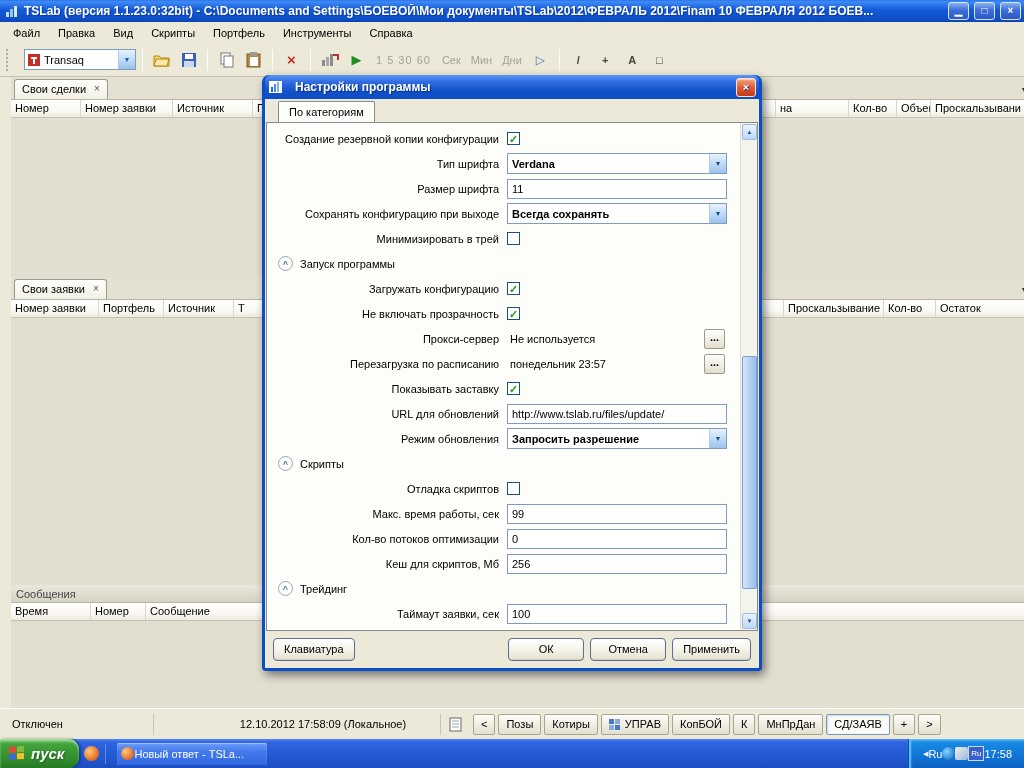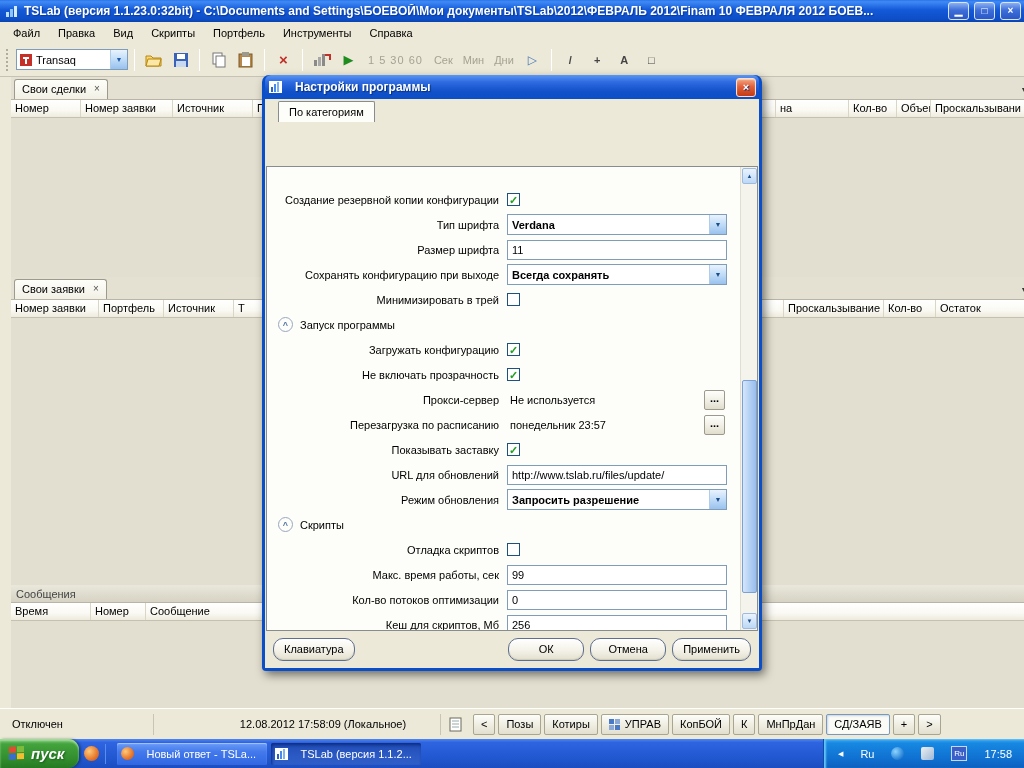--- a/index.html
+++ b/index.html
@@ -19,21 +19,21 @@
 
   .menubar { position:absolute; top:22px; left:0; width:100%; height:21px;
     background:#ECE9D8; display:flex; align-items:center; padding-left:4px; }
   .menu-item { padding:3px 9px; }
 
   .toolbar { position:absolute; top:43px; left:0; width:100%; height:34px;
     background:#ECE9D8; border-bottom:1px solid #C6C3B4;
     display:flex; align-items:center; padding:0 6px; gap:2px; }
   .tgrip { width:3px; height:22px; border-left:2px dotted #B0AD9E; margin-right:5px; }
   .combo { width:112px; height:21px; background:#fff; border:1px solid #7F9DB9;
-    display:flex; align-items:center; padding-left:3px; gap:4px; }
+    display:flex; align-items:center; padding-left:3px; gap:4px;margin-left:8px; }
   .combo .val { flex:1; }
   .combo-btn { width:17px; height:19px; border-left:1px solid #AECBE8;
     background:linear-gradient(180deg,#E9F3FD 0%,#C0DCF8 50%,#98C1EE 100%);
     display:flex; align-items:center; justify-content:center; color:#215DA8; font-size:7px; }
   .tsep { width:1px; height:22px; background:#C6C3B4; border-right:1px solid #fff; margin:0 4px; }
   .ticon { width:25px; height:24px; display:flex; align-items:center; justify-content:center; }
   .gray-text { color:#A5A294; margin:0 5px; letter-spacing:1px; white-space:nowrap; }
   .unit { color:#A5A294; margin:0 4px; }
   .tool-glyph { color:#444; font-weight:bold; }
 
@@ -70,27 +70,27 @@
     background:linear-gradient(180deg,#4E86F4 0%,#2E64E0 12%,#2259D2 60%,#1C4DC0 100%);
     display:flex; align-items:center; }
   .start { height:29px; padding:0 15px 0 8px; border-radius:0 11px 11px 0;
     background:linear-gradient(180deg,#7FC77A 0%,#43A33C 18%,#338F2E 65%,#257A22 100%);
     box-shadow:inset 0 2px 2px #9FDE9A, 2px 0 3px rgba(0,0,0,.35);
     display:flex; align-items:center; gap:6px; color:#fff; font-size:15px; font-weight:bold;
     font-style:italic; text-shadow:1px 1px 2px #1A5C1A; }
   .ql { display:flex; align-items:center; padding:0 5px; gap:4px; }
   .ql-sep { width:1px; height:20px; background:#1A44A8; border-right:1px solid #5B8DEE; margin:0 2px; }
   .task { width:150px; height:22px; margin-left:4px; border-radius:2px; padding:0 4px;
-    display:flex; align-items:center; gap:12px; color:#fff;
+    display:flex; align-items:center; gap:0; color:#fff;
     background:linear-gradient(180deg,#6A9CF6 0%,#4379EC 40%,#3168E2 100%);
     box-shadow:inset 0 1px 1px #A8C4FA; white-space:nowrap; overflow:hidden; }
   .task.active { background:linear-gradient(180deg,#1F4BB4,#2C5AC4 60%,#2E5EC8);
     box-shadow:inset 1px 2px 3px #0E2E80; }
   .task .tlabel { overflow:hidden; }
-  .tray { margin-left:auto; height:29px; display:flex; align-items:center; gap:17px;
+  .tray { margin-left:auto; height:29px; display:flex; align-items:center; gap:0;
     padding:0 12px 0 14px; color:#fff; border-left:1px solid #0A4FA8;
     background:linear-gradient(180deg,#35A2F2 0%,#1788E2 15%,#0F6FD0 70%,#0C60BE 100%);
     box-shadow:inset 2px 1px 2px #66C6F8; }
   .tray-icon { width:13px; height:13px; border-radius:50%; }
   .badge { width:16px; height:15px; background:#3A5FC8; border:1px solid #C8D8F8;
     color:#fff; font-size:8px; display:flex; align-items:center; justify-content:center; }
 
   
   .dialog { position:absolute; left:262px; top:75px; width:500px; height:596px; z-index:10;
     background:#0B4FC8; border-radius:7px 7px 4px 4px; padding:0 3px 3px;
@@ -101,21 +101,21 @@
     border-radius:6px 6px 0 0; }
   .dlg-close { margin-left:auto; width:20px; height:19px; border:1px solid #F4E0D0; border-radius:3px;
     background:linear-gradient(180deg,#F2A884 0%,#E2613A 45%,#C23A14 100%);
     color:#fff; font-weight:bold; font-size:11px; line-height:16px; text-align:center;
     box-shadow:inset 0 1px 1px #FAD0B8; }
   .dlg-body { position:relative; width:494px; height:569px; background:#ECE9D8; }
   .dlg-tabs { height:23px; display:flex; align-items:flex-end; padding-left:13px; }
   .dlg-tab { height:21px; background:#FDFDF9; border:1px solid #898C8D; border-bottom:none;
     border-radius:2px 2px 0 0; padding:4px 10px 0; }
   .dlg-content { position:absolute; left:1px; right:1px; top:23px; bottom:37px;
-    background:#FDFDF9; border:1px solid #898C8D; padding-top:20px; overflow:hidden;margin-top:44px; }
+    background:#FDFDF9; border:1px solid #898C8D; padding-top:3px; overflow:hidden; }
   .drow { height:25px; display:flex; align-items:center; }
   .dlabel { width:240px; text-align:right; padding-right:8px; white-space:nowrap; overflow:hidden; }
   .dctrl { width:220px; display:flex; align-items:center; }
   .dctrl.split { justify-content:space-between; }
   .cb { width:13px; height:13px; background:#fff; border:1px solid #1C5180;
     display:flex; align-items:center; justify-content:center; }
   .cb .mark { color:#21A121; font-size:11px; font-weight:bold; line-height:10px; }
   .dd { width:220px; height:21px; background:#fff; border:1px solid #7F9DB9;
     display:flex; align-items:center;font-weight:bold; }
   .dd .val { flex:1; padding-left:4px; white-space:nowrap; overflow:hidden; }
@@ -134,21 +134,21 @@
   .dscroll { position:absolute; top:0; right:0; width:17px; height:100%;
     background:#F4F3EC; border-left:1px solid #E0DED2; }
   .sb-arrow { position:absolute; left:1px; width:15px; height:16px;
     background:linear-gradient(180deg,#EAF3FD,#BCD8F6); border:1px solid #9EBADF; border-radius:2px;
     color:#1C4E8C; font-size:6px; display:flex; align-items:center; justify-content:center; }
   .sb-up { top:1px; } .sb-down { bottom:1px; }
   .sb-thumb { position:absolute; left:1px; width:15px; top:46%; height:46%;
     background:linear-gradient(90deg,#D6E6FA,#AECDF2 60%,#98BEEC);
     border:1px solid #7AA0D4; border-radius:2px; }
   .dlg-buttons { position:absolute; left:8px; right:8px; bottom:7px; display:flex; gap:6px; }
-  .xpbtn { min-width:76px; height:23px; border:1px solid #5F6F8F; border-radius:10px;
+  .xpbtn { min-width:76px; height:23px; border:1px solid #5F6F8F; border-radius:4px;
     background:linear-gradient(180deg,#FFFFFF 0%,#F4F2E8 55%,#E3E0CE 100%);
     text-align:center; padding:4px 10px 0; box-shadow:inset 0 -1px 1px #D0CDBC; }
   .spacer { flex:1; }
 </style>
 </head>
 <body>
 
 <div id="app">
 
   <div class="titlebar">
@@ -300,21 +300,21 @@
       <div class="gh" style="width:80px">Время</div>
       <div class="gh" style="width:55px">Номер</div>
       <div class="gh" style="flex:1">Сообщение</div>
     </div>
     <div class="gridbody" style="height:87px"></div>
   </div>
 
   <div class="statusbar">
     <div class="scell" style="width:150px">Отключен</div>
     <div style="width:52px"></div>
-    <div class="scell" style="width:235px;justify-content:center">12.08.2012 17:58:09 (Локальное)</div>
+    <div class="scell" style="width:235px;justify-content:center">12.10.2012 17:58:09 (Локальное)</div>
     <div class="scell" style="border-right:none">
       <svg width="13" height="15">
         <rect x="1" y="1" width="11" height="13" fill="#fff" stroke="#6A6A5A"></rect>
           <line x1="3" y1="4" x2="10" y2="4" stroke="#9AA"></line>
           <line x1="3" y1="7" x2="10" y2="7" stroke="#9AA"></line>
           <line x1="3" y1="10" x2="10" y2="10" stroke="#9AA"></line>
       </svg>
     </div>
     <div class="sbtn">&lt;</div>
     <div class="sbtn">Позы</div>
@@ -347,29 +347,20 @@
       <span>пуск</span>
     </div>
     <div class="ql">
       <div class="tray-icon" style="width:15px;height:15px;background:radial-gradient(circle at 35% 35%,#FFC97A,#E2691E 70%)"></div>
       <div class="ql-sep"></div>
     </div>
     <div class="task">
       <div class="tray-icon" style="background:radial-gradient(circle at 35% 35%,#FFC97A,#E2691E 70%)"></div>
       <span class="tlabel">Новый ответ - TSLa...</span>
     </div>
-    <div class="task active">
-      <svg width="13" height="12">
-        <rect x="0" y="0" width="13" height="12" fill="#fff"></rect>
-          <rect x="2" y="6" width="2" height="5" fill="#2A62C8"></rect>
-          <rect x="5" y="3" width="2" height="8" fill="#4A8AE8"></rect>
-          <rect x="8" y="1" width="2" height="10" fill="#7AB2F8"></rect>
-      </svg>
-      <span class="tlabel">TSLab (версия 1.1.2...</span>
-    </div>
     <div class="tray">
       <span style="font-size:7px">◀</span>
       <span>Ru</span>
       <div class="tray-icon" style="background:radial-gradient(circle at 35% 35%,#8AD4FF,#1E78D0 75%)"></div>
       <div class="tray-icon" style="border-radius:2px;background:linear-gradient(135deg,#F0F0F0,#9CB8D8)"></div>
       <div class="badge">Ru</div>
       <span>17:58</span>
     </div>
   </div>
 

